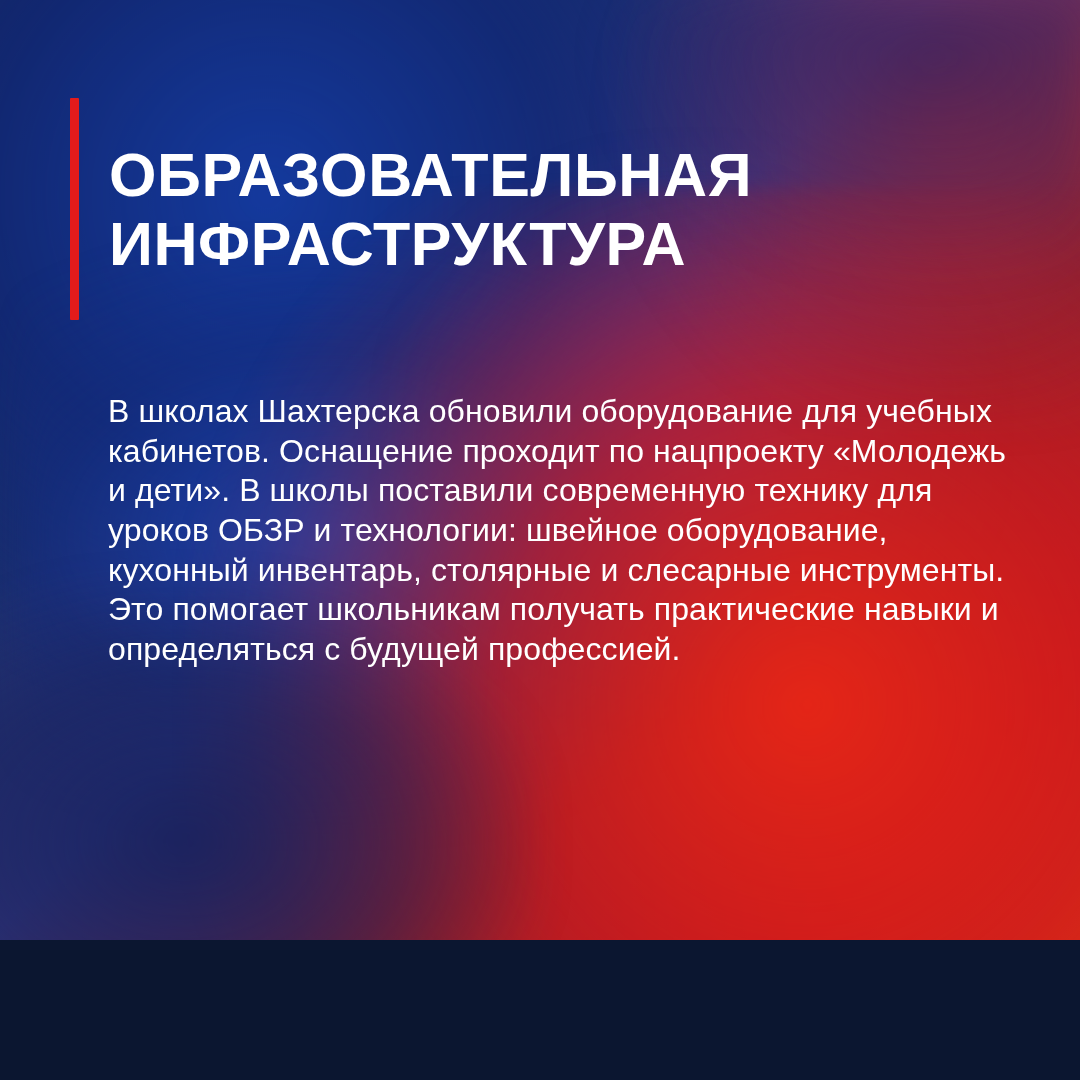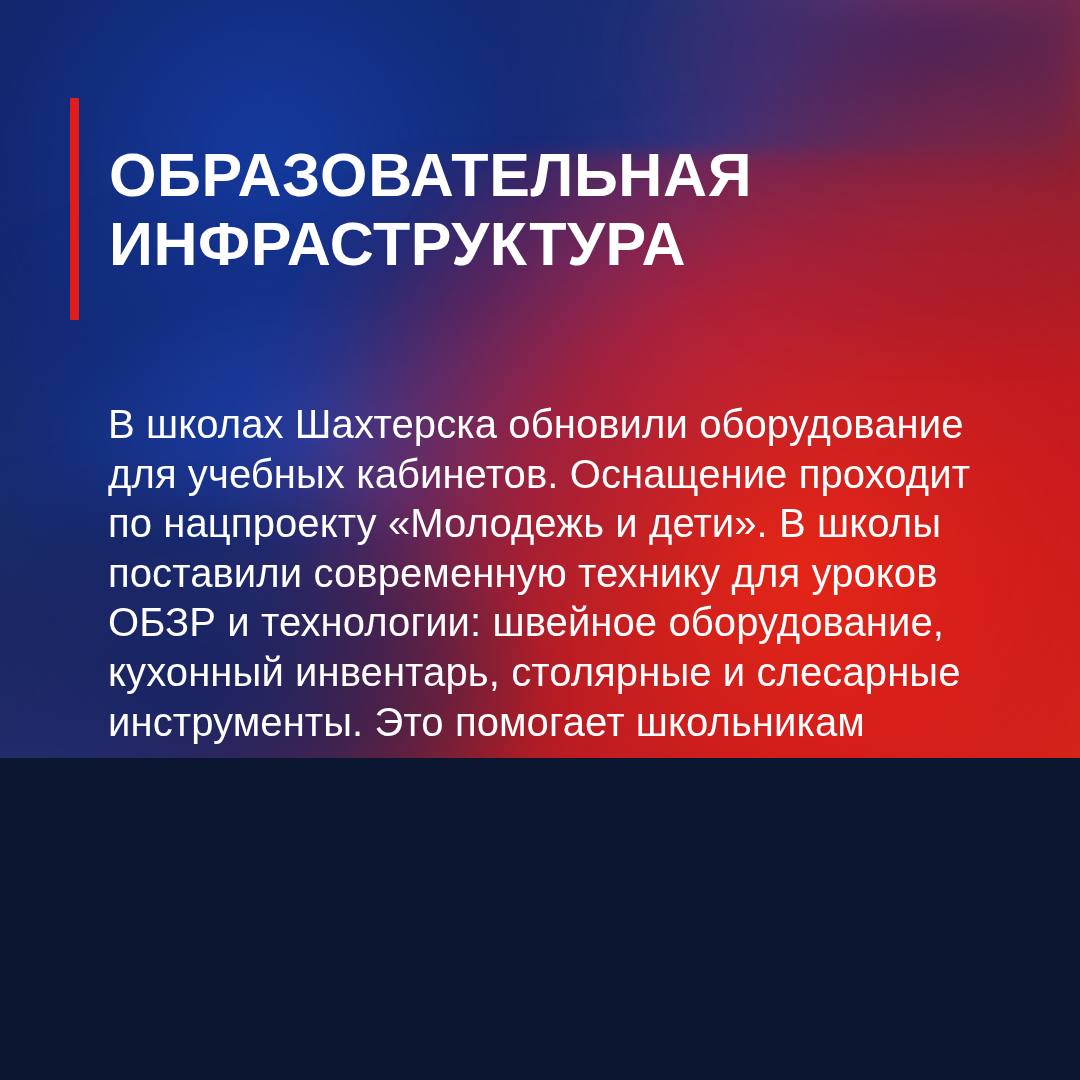--- a/index.html
+++ b/index.html
@@ -3,21 +3,21 @@
 <meta charset="utf-8">
 <style>
   html, body {
     margin: 0;
     padding: 0;
     background: #0b1630;
   }
   .canvas {
     position: relative;
     width: 1080px;
-    height: 758px;
+    height: 940px;
     overflow: hidden;
     font-family: "Liberation Sans", sans-serif;
     background: #000000;
   }
 
   
   .bg-base {
     position: absolute;
     inset: 0;
     background: linear-gradient(135deg, #16255a 0%, #1b2f6e 28%, #3a3a86 46%, #8a2330 68%, #c81b1b 86%, #e33712 100%);
@@ -116,21 +116,21 @@
     white-space: pre-line;
     padding-top: 2px;
   }
 
   .body-text {
     position: absolute;
     left: 108px;
     top: 360px;
     width: 900px;
     color: #ffffff;
-    font-size: 40px;
+    font-size: 32px;
     line-height: 1.24;
     font-weight: 400;
     letter-spacing: 0.1px;
     white-space: pre-line;
   }
 </style>
 </head>
 <body>
 
 <div class="canvas">

